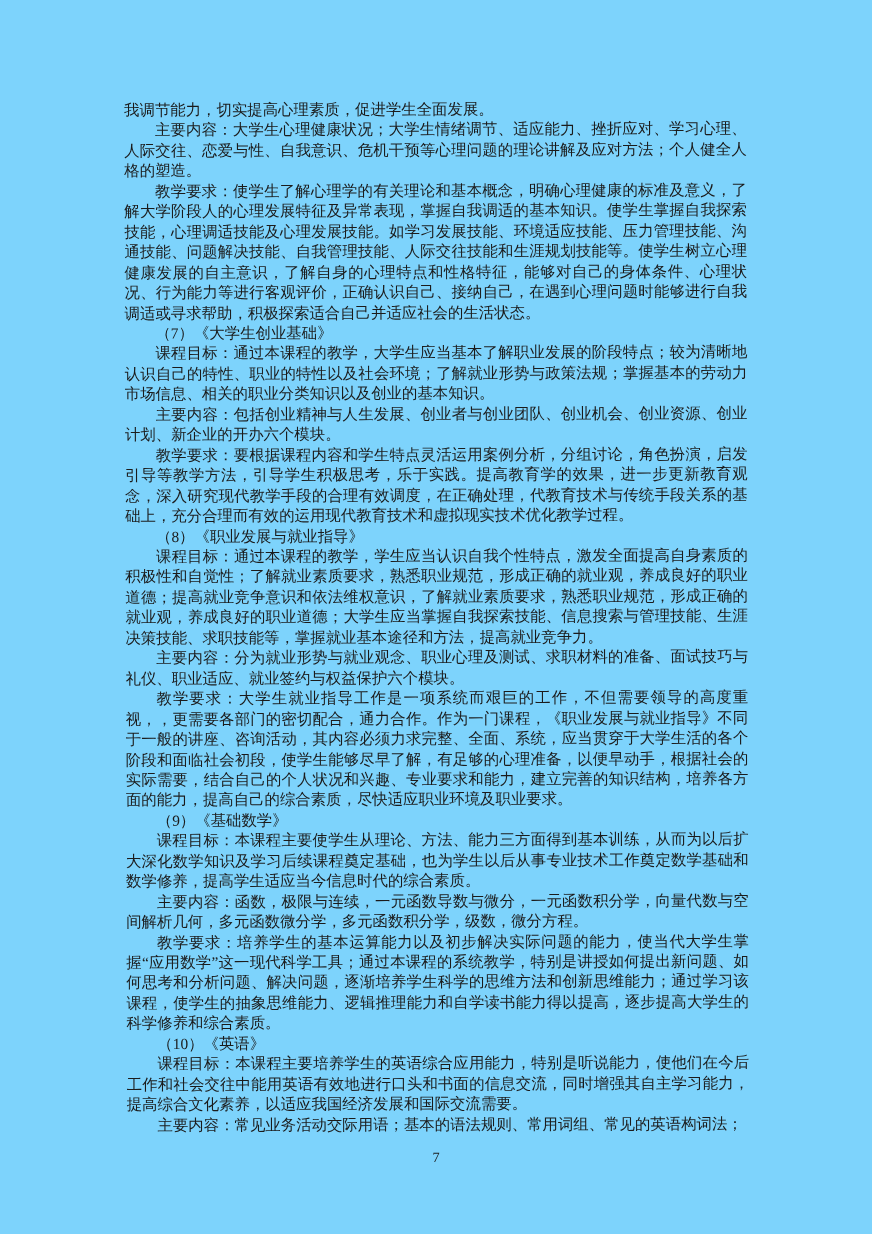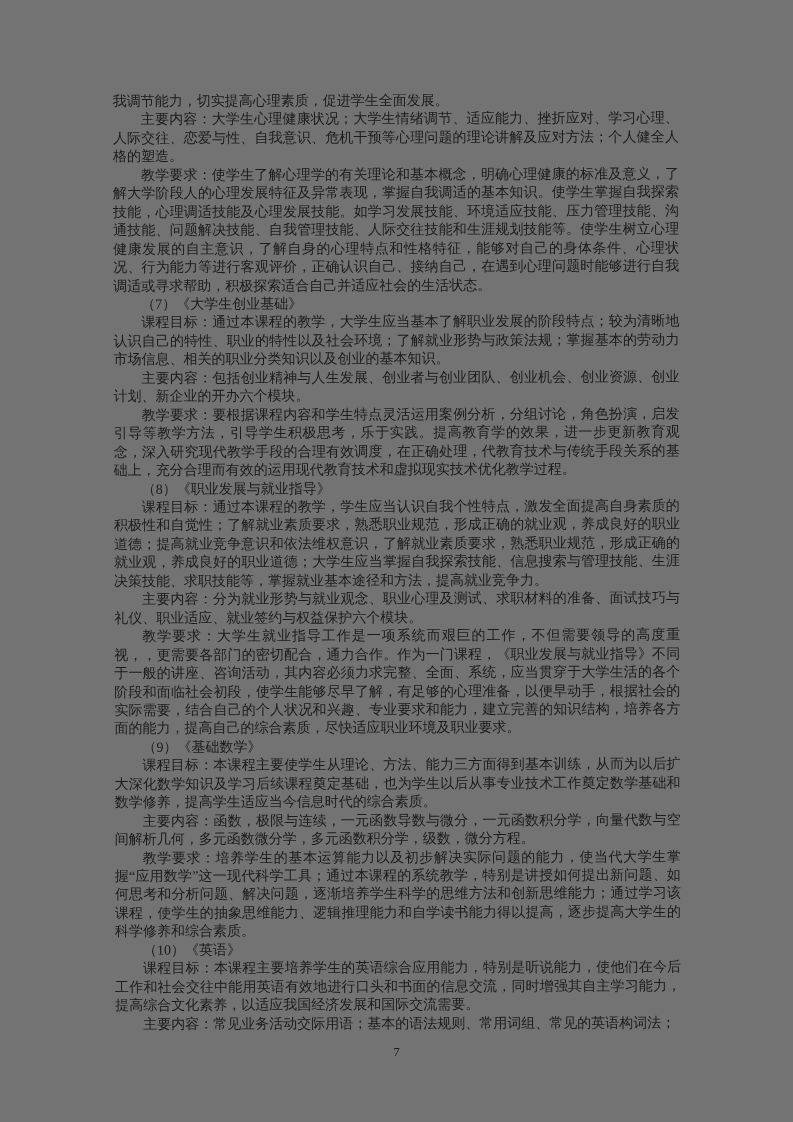--- a/index.html
+++ b/index.html
@@ -9,21 +9,21 @@
   }
   body {
     width: 793px;
     height: 1122px;
     position: relative;
     overflow: hidden;
   }
   .sheet {
     position: absolute;
     inset: 0;
-    background: #737373;
+    background: #7dd3fc;
   }
   .text-block {
     position: absolute;
     left: 114px;
     top: 92px;
     width: 566px;
     font-family: "Liberation Serif", "DejaVu Serif", serif;
     font-size: 14px;
     line-height: 18.45px;
     color: #1b1b1b;

